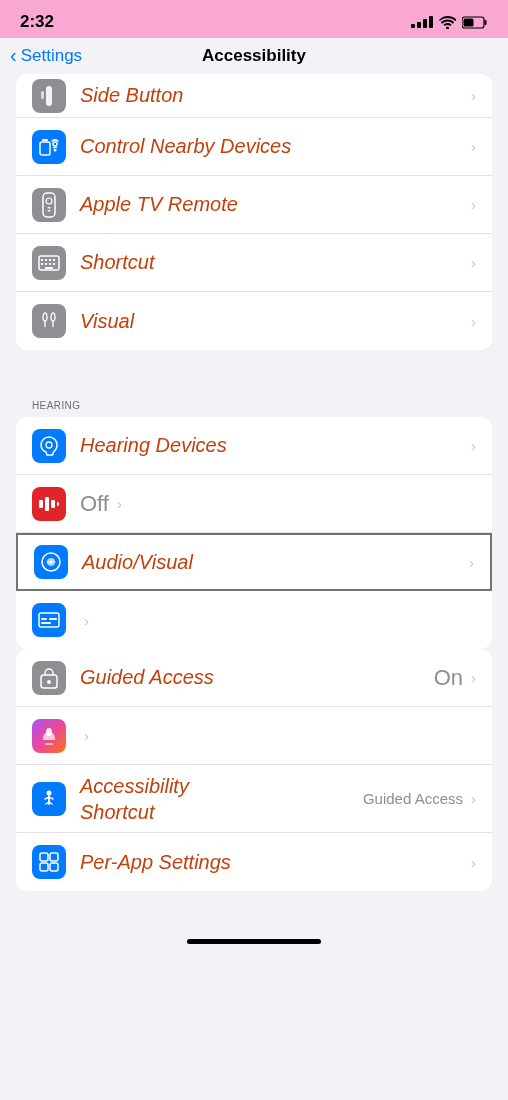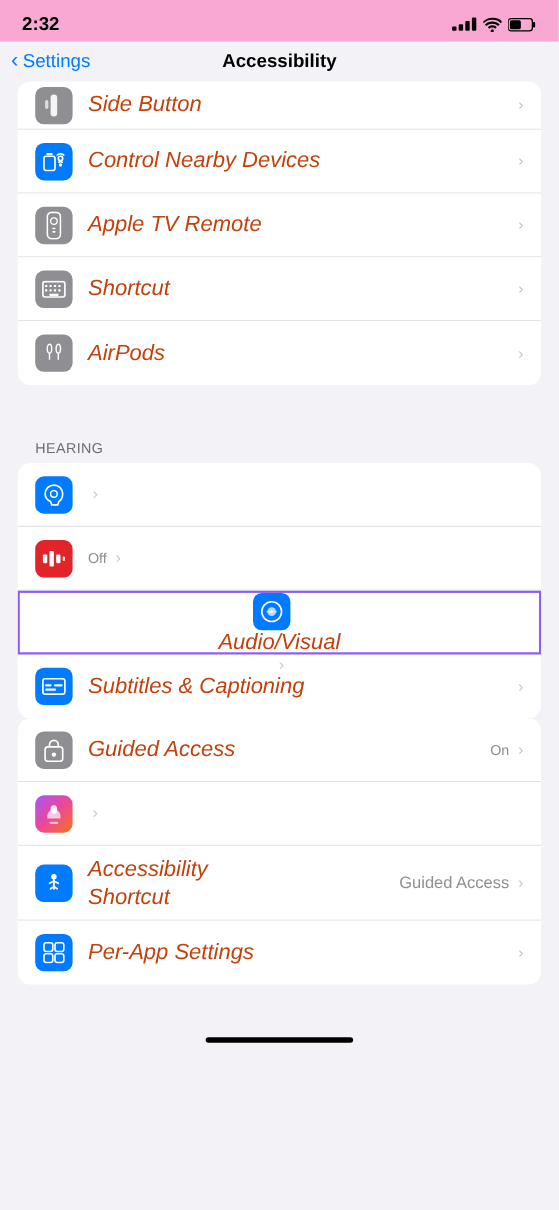--- a/index.html
+++ b/index.html
@@ -64,21 +64,21 @@
       margin-top: -1px;
     }
     .nav-title {
       font-size: 17px;
       font-weight: 600;
       color: #000;
     }
 
     .section-label {
       padding: 22px 16px 6px 16px;
-      font-size: 13px;
+      font-size: 10px;
       font-weight: 400;
       color: #6d6d72;
       letter-spacing: 0.4px;
       text-transform: uppercase;
     }
 
     .list-item {
       display: flex;
       align-items: center;
       padding: 0 16px 0 16px;
@@ -109,21 +109,21 @@
       background: linear-gradient(135deg, #a855f7, #ec4899, #f97316);
     }
 
     .item-label {
       flex: 1;
       font-size: 20px;
       color: #c2410c;
       font-style: italic;
     }
     .item-value {
-      font-size: 13px;
+      font-size: 22px;
       color: #8e8e93;
       margin-right: 4px;
     }
     .chevron {
       color: #c7c7cc;
       font-size: 15px;
       margin-left: 4px;
     }
 
     
@@ -235,53 +235,54 @@
 
   <div class="list-item" style="border-bottom:none;">
     <div class="item-icon icon-gray">
       <svg width="22" height="22" viewBox="0 0 22 22" fill="none">
         <ellipse cx="7" cy="7" rx="2" ry="4" stroke="white" stroke-width="1.3"></ellipse>
         <line x1="7" y1="11" x2="7" y2="17" stroke="white" stroke-width="1.3"></line>
         <ellipse cx="15" cy="7" rx="2" ry="4" stroke="white" stroke-width="1.3"></ellipse>
         <line x1="15" y1="11" x2="15" y2="17" stroke="white" stroke-width="1.3"></line>
       </svg>
     </div>
-    <span class="item-label">AirPods</span>
+    <span class="item-label">Visual</span>
     <span class="chevron">›</span>
   </div>
 </div>
 
 <div style="margin: 0 16px;">
   <div class="section-label">HEARING</div>
   <div style="background:#fff; border-radius:12px; overflow:hidden;">
 
     <div class="list-item">
       <div class="item-icon icon-blue">
         <svg width="20" height="22" viewBox="0 0 20 22" fill="none">
           <path d="M10 2a8 8 0 0 1 8 8c0 3-1.5 5.5-3.5 7l-1 3H8l-1-3A8 8 0 0 1 2 10a8 8 0 0 1 8-8z" stroke="white" stroke-width="1.5"></path>
           <circle cx="10" cy="10" r="3" stroke="white" stroke-width="1.3"></circle>
         </svg>
       </div>
+      <span class="item-label">Hearing Devices</span>
       <span class="chevron">›</span>
     </div>
 
     <div class="list-item">
       <div class="item-icon icon-red">
         <svg width="22" height="18" viewBox="0 0 22 18" fill="none">
           <rect x="1" y="5" width="4" height="8" rx="1" fill="white"></rect>
           <rect x="7" y="2" width="4" height="14" rx="1" fill="white"></rect>
           <rect x="13" y="5" width="4" height="8" rx="1" fill="white"></rect>
           <rect x="19" y="7" width="2" height="4" rx="1" fill="white"></rect>
         </svg>
       </div>
       <span class="item-value">Off</span>
       <span class="chevron">›</span>
     </div>
 
-    <div class="list-item" style="border: 2px solid #8b5cf6; z-index:2; position:relative;flex-direction:column;">
+    <div class="list-item" style="border: 2px solid #737373; z-index:2; position:relative;">
       <div class="item-icon icon-blue">
         <svg width="22" height="22" viewBox="0 0 22 22" fill="none">
           <circle cx="11" cy="11" r="9" stroke="white" stroke-width="1.5"></circle>
           <circle cx="11" cy="11" r="4" fill="white" opacity="0.7"></circle>
           <circle cx="11" cy="11" r="1.5" fill="white"></circle>
           <rect x="6" y="10.2" width="10" height="1.6" rx="0.8" fill="white" opacity="0.4"></rect>
         </svg>
       </div>
       <span class="item-label">Audio/Visual</span>
       <span class="chevron">›</span>
@@ -289,21 +290,20 @@
 
     <div class="list-item" style="border-bottom:none;">
       <div class="item-icon icon-blue">
         <svg width="22" height="18" viewBox="0 0 22 18" fill="none">
           <rect x="1" y="2" width="20" height="14" rx="2" stroke="white" stroke-width="1.5"></rect>
           <rect x="3" y="7" width="6" height="2" rx="1" fill="white"></rect>
           <rect x="11" y="7" width="8" height="2" rx="1" fill="white"></rect>
           <rect x="3" y="11" width="10" height="2" rx="1" fill="white"></rect>
         </svg>
       </div>
-      <span class="item-label">Subtitles &amp; Captioning</span>
       <span class="chevron">›</span>
     </div>
   </div>
 </div>
 
 <div style="margin: 0 16px; margin-top:0;">
   <div style="background:#fff; border-radius:12px; overflow:hidden;">
 
     <div class="list-item">
       <div class="item-icon icon-gray">

